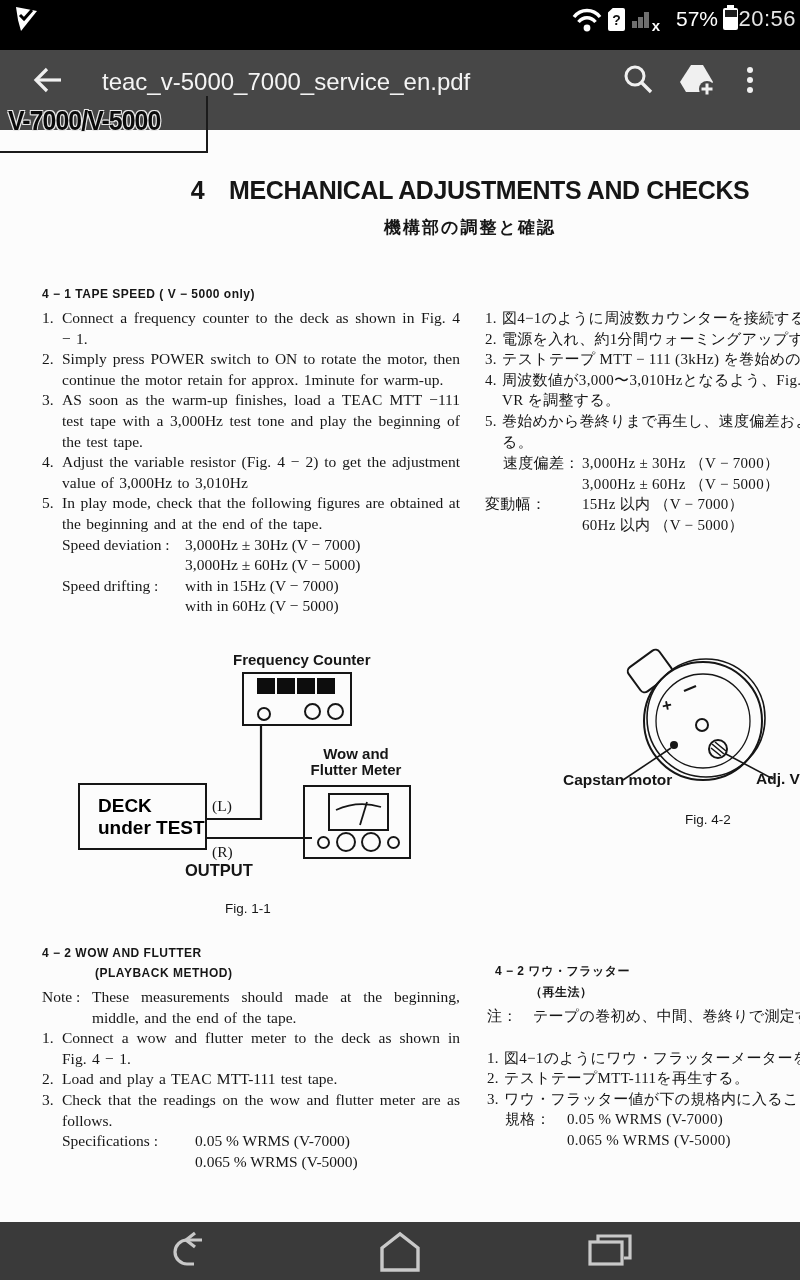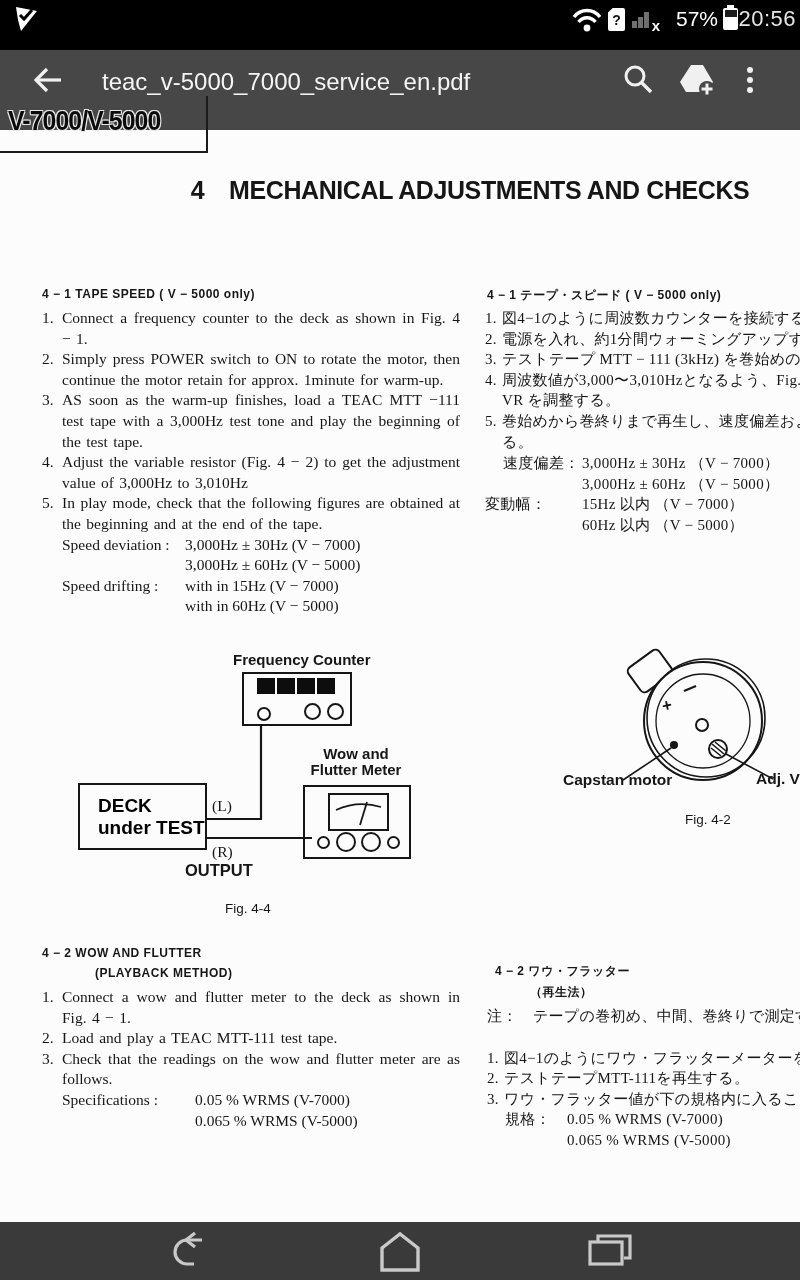--- a/index.html
+++ b/index.html
@@ -118,20 +118,21 @@
       <circle cx="8" cy="18" r="3" fill="#f0f0f0"></circle>
       <circle cx="8" cy="28" r="3" fill="#f0f0f0"></circle>
   </svg>
 
   <div class="abs model-box"></div>
   <div class="abs model-hdr">V-7000/V-5000</div>
 
   <div class="abs chap-title doc-text">
     <span class="chap-num">4</span><span>MECHANICAL ADJUSTMENTS AND CHECKS</span>
   </div>
+  <div class="abs chap-jp doc-text">機構部の調整と確認</div>
 
   <div class="abs col-head doc-text" style="left:42px;top:287px;">4 − 1  TAPE SPEED ( V − 5000 only)</div>
   <div class="abs en-items serif doc-text">
     <div class="item">
         <span class="num">1.</span>
         <div class="txt">Connect a frequency counter to the deck as shown in Fig. 4 − 1.</div>
       </div>
     <div class="item">
         <span class="num">2.</span>
         <div class="txt">Simply press POWER switch to ON to rotate the motor, then continue the motor retain for approx. 1minute for warm-up.</div>
@@ -147,21 +148,20 @@
     <div class="item">
         <span class="num">5.</span>
         <div class="txt">In play mode, check that the following figures are obtained at the beginning and at the end of the tape.</div>
       </div>
     <div class="specrow"><span class="spec-label">Speed deviation :</span><span>3,000Hz ± 30Hz  (V − 7000)</span></div>
     <div class="spec-cont">3,000Hz ± 60Hz  (V − 5000)</div>
     <div class="specrow"><span class="spec-label">Speed drifting :</span><span>with  in 15Hz  (V − 7000)</span></div>
     <div class="spec-cont">with  in 60Hz  (V − 5000)</div>
   </div>
 
-  <div class="abs col-head doc-text" style="left:487px;top:287px;">4 − 1 テープ・スピード ( V − 5000 only)</div>
   <div class="abs jp serif doc-text" style="left:485px;top:308px;width:330px;">
     <div class="jp-line"><span class="num">1.</span><span>図4−1のように周波数カウンターを接続する。</span></div>
     <div class="jp-line"><span class="num">2.</span><span>電源を入れ、約1分間ウォーミングアップする。</span></div>
     <div class="jp-line"><span class="num">3.</span><span>テストテープ MTT − 111 (3kHz) を巻始めの条件</span></div>
     <div class="jp-line"><span class="num">4.</span><span>周波数値が3,000〜3,010Hzとなるよう、Fig. 4 −</span></div>
     <div class="jp-line jp-ind"><span>VR を調整する。</span></div>
     <div class="jp-line"><span class="num">5.</span><span>巻始めから巻終りまで再生し、速度偏差および変</span></div>
     <div class="jp-line jp-ind"><span>る。</span></div>
     <div style="margin-top:1px;">
       <div><span style="display:inline-block;margin-left:18px;width:79px;">速度偏差：</span><span>3,000Hz ± 30Hz （V − 7000）</span></div>
@@ -204,21 +204,21 @@
   <div class="abs box" style="left:78px;top:783px;width:125px;height:63px;">
     <div class="deck-label">
         <div>DECK</div>
         <div>under TEST</div>
       </div>
   </div>
 
   <div class="abs io-label serif doc-text" style="left:212px;top:797px;">(L)</div>
   <div class="abs io-label serif doc-text" style="left:212px;top:843px;">(R)</div>
   <div class="abs figlabel doc-text" style="left:185px;top:861px;font-size:16.5px;">OUTPUT</div>
-  <div class="abs caption doc-text" style="left:225px;top:901px;">Fig. 4-4</div>
+  <div class="abs caption doc-text" style="left:225px;top:901px;">Fig. 1-1</div>
 
   <svg class="abs overlay" style="left:0;top:640px;" width="470" height="230" viewBox="0 0 470 230">
     <path d="M205,179 H261 V84" stroke="#161616" stroke-width="2.2" fill="none"></path>
     <path d="M205,198 H312" stroke="#161616" stroke-width="2.2" fill="none"></path>
   </svg>
 
   <svg class="abs" style="left:555px;top:648px;" width="245" height="190" viewBox="0 0 245 190">
     <rect x="76" y="8" width="38" height="30" rx="5" transform="rotate(-36 95 23)" fill="#fcfcfc" stroke="#161616" stroke-width="2"></rect>
     <circle cx="148" cy="73" r="59" fill="#fcfcfc" stroke="#161616" stroke-width="2"></circle>
     <circle cx="151" cy="70" r="59" fill="none" stroke="#161616" stroke-width="1.6"></circle>
@@ -233,20 +233,24 @@
     <path d="M171,106 L218,131" stroke="#161616" stroke-width="1.6"></path>
   </svg>
   <div class="abs figlabel doc-text" style="left:563px;top:771px;font-size:15.5px;">Capstan motor</div>
   <div class="abs figlabel doc-text" style="left:756px;top:770px;font-size:15.5px;">Adj. VR</div>
   <div class="abs caption doc-text" style="left:685px;top:812px;">Fig. 4-2</div>
 
   <div class="abs col-head doc-text" style="left:42px;top:946px;">4 − 2  WOW  AND  FLUTTER</div>
   <div class="abs col-head doc-text" style="left:95px;top:966px;">(PLAYBACK  METHOD)</div>
   <div class="abs serif doc-text" style="left:40px;top:987px;width:420px;font-size:15.5px;line-height:20.6px;">
     <div class="item">
+        <span class="num" style="width:48px;">Note :</span>
+        <div class="txt" style="margin-left:52px;">These measurements should made at the beginning, middle,  and  the  end  of  the  tape.</div>
+      </div>
+    <div class="item">
         <span class="num">1.</span>
         <div class="txt">Connect a wow and flutter meter to the deck as shown in Fig. 4 − 1.</div>
       </div>
     <div class="item">
         <span class="num">2.</span>
         <div class="txt">Load and play a TEAC MTT-111 test tape.</div>
       </div>
     <div class="item">
         <span class="num">3.</span>
         <div class="txt">Check that the readings on the wow and flutter meter are as follows.</div>

